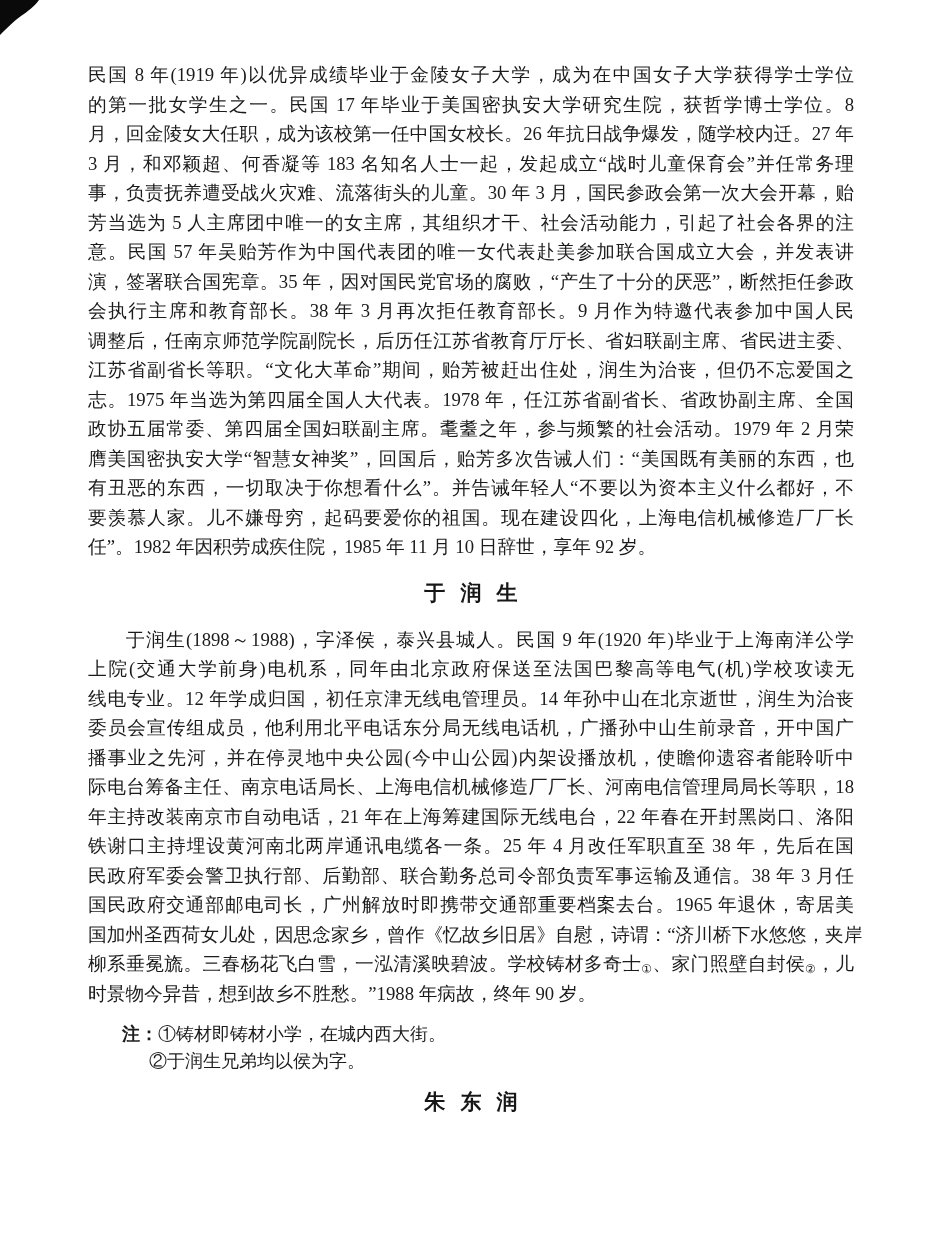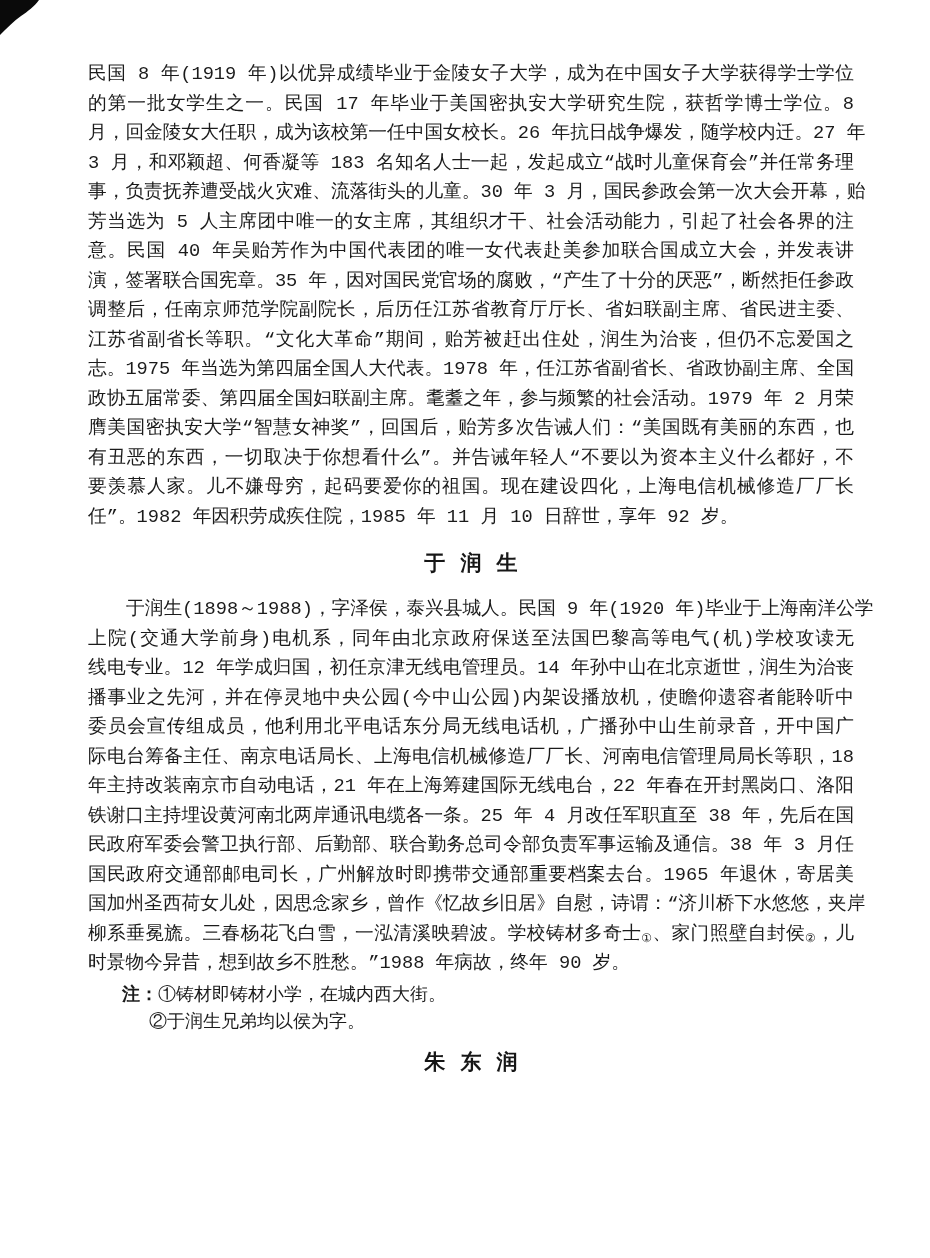--- a/index.html
+++ b/index.html
@@ -14,34 +14,33 @@
   }
   .corner-mark{position:absolute;left:0;top:0;}
   .text-block{position:absolute;left:88px;top:60px;width:766px;}
   .line{
     font-size:18.7px;
     line-height:29.5px;height:29.5px;
     text-align:justify;text-align-last:justify;
     text-justify:inter-character;
     white-space:nowrap;
     overflow:visible;
-    font-family:Liberation Mono, monospace;
   }
   .line.short{text-align:left;text-align-last:left;}
   .line.indent{text-indent:38px;}
   .fnmark{font-size:12px;vertical-align:-3px;}
   .entry-heading{
     margin:16px;
     font-size:21px;font-weight:bold;
     text-align:center;line-height:29px;color:#161616;
   }
   .entry-heading span{letter-spacing:.72em;margin-right:-.72em;}
   .eh-1{margin-top:17px;margin-bottom:17px;}
   .eh-2{margin-top:13px;margin-bottom:12px;}
-  .notes{margin-top:2px;font-size:18px;line-height:27px;}
+  .notes{margin-top:13px;font-size:18px;line-height:27px;}
   .note-line{text-align:left;}
   .note-line-1{padding-left:34px;}
   .note-line-2{padding-left:61px;}
   .note-label{font-weight:bold;}
 </style>
 </head>
 <body>
 
 <div class="page">
 
@@ -51,42 +50,43 @@
 
   <div class="text-block">
 
     <div class="para">
         <div class="line">民国 8 年(1919 年)以优异成绩毕业于金陵女子大学，成为在中国女子大学获得学士学位</div>
         <div class="line">的第一批女学生之一。民国 17 年毕业于美国密执安大学研究生院，获哲学博士学位。8</div>
         <div class="line">月，回金陵女大任职，成为该校第一任中国女校长。26 年抗日战争爆发，随学校内迁。27 年</div>
         <div class="line">3 月，和邓颖超、何香凝等 183 名知名人士一起，发起成立“战时儿童保育会”并任常务理</div>
         <div class="line">事，负责抚养遭受战火灾难、流落街头的儿童。30 年 3 月，国民参政会第一次大会开幕，贻</div>
         <div class="line">芳当选为 5 人主席团中唯一的女主席，其组织才干、社会活动能力，引起了社会各界的注</div>
-        <div class="line">意。民国 40 年吴贻芳作为中国代表团的唯一女代表赴美参加联合国成立大会，并发表讲</div>
+        <div class="line">意。民国 57 年吴贻芳作为中国代表团的唯一女代表赴美参加联合国成立大会，并发表讲</div>
         <div class="line">演，签署联合国宪章。35 年，因对国民党官场的腐败，“产生了十分的厌恶”，断然拒任参政</div>
+        <div class="line">会执行主席和教育部长。38 年 3 月再次拒任教育部长。9 月作为特邀代表参加中国人民</div>
         <div class="line">调整后，任南京师范学院副院长，后历任江苏省教育厅厅长、省妇联副主席、省民进主委、</div>
         <div class="line">江苏省副省长等职。“文化大革命”期间，贻芳被赶出住处，润生为治丧，但仍不忘爱国之</div>
         <div class="line">志。1975 年当选为第四届全国人大代表。1978 年，任江苏省副省长、省政协副主席、全国</div>
         <div class="line">政协五届常委、第四届全国妇联副主席。耄耋之年，参与频繁的社会活动。1979 年 2 月荣</div>
         <div class="line">膺美国密执安大学“智慧女神奖”，回国后，贻芳多次告诫人们：“美国既有美丽的东西，也</div>
         <div class="line">有丑恶的东西，一切取决于你想看什么”。并告诫年轻人“不要以为资本主义什么都好，不</div>
         <div class="line">要羡慕人家。儿不嫌母穷，起码要爱你的祖国。现在建设四化，上海电信机械修造厂厂长</div>
         <div class="line short">任”。1982 年因积劳成疾住院，1985 年 11 月 10 日辞世，享年 92 岁。</div>
       </div>
 
     <h2 class="entry-heading eh-1">
       <span>于润生</span>
     </h2>
 
     <div class="para">
         <div class="line indent">于润生(1898～1988)，字泽侯，泰兴县城人。民国 9 年(1920 年)毕业于上海南洋公学</div>
         <div class="line">上院(交通大学前身)电机系，同年由北京政府保送至法国巴黎高等电气(机)学校攻读无</div>
         <div class="line">线电专业。12 年学成归国，初任京津无线电管理员。14 年孙中山在北京逝世，润生为治丧</div>
+        <div class="line">委员会宣传组成员，他利用北平电话东分局无线电话机，广播孙中山生前录音，开中国广</div>
         <div class="line">播事业之先河，并在停灵地中央公园(今中山公园)内架设播放机，使瞻仰遗容者能聆听中</div>
-        <div class="line">委员会宣传组成员，他利用北平电话东分局无线电话机，广播孙中山生前录音，开中国广</div>
         <div class="line">际电台筹备主任、南京电话局长、上海电信机械修造厂厂长、河南电信管理局局长等职，18</div>
         <div class="line">年主持改装南京市自动电话，21 年在上海筹建国际无线电台，22 年春在开封黑岗口、洛阳</div>
         <div class="line">铁谢口主持埋设黄河南北两岸通讯电缆各一条。25 年 4 月改任军职直至 38 年，先后在国</div>
         <div class="line">民政府军委会警卫执行部、后勤部、联合勤务总司令部负责军事运输及通信。38 年 3 月任</div>
         <div class="line">国民政府交通部邮电司长，广州解放时即携带交通部重要档案去台。1965 年退休，寄居美</div>
         <div class="line">国加州圣西荷女儿处，因思念家乡，曾作《忆故乡旧居》自慰，诗谓：“济川桥下水悠悠，夹岸</div>
         <div class="line">柳系垂冕旒。三春杨花飞白雪，一泓清溪映碧波。学校铸材多奇士<span class="fnmark">①</span>、家门照壁自封侯<span class="fnmark">②</span>，儿</div>
         <div class="line short">时景物今异昔，想到故乡不胜愁。”1988 年病故，终年 90 岁。</div>
       </div>
 

